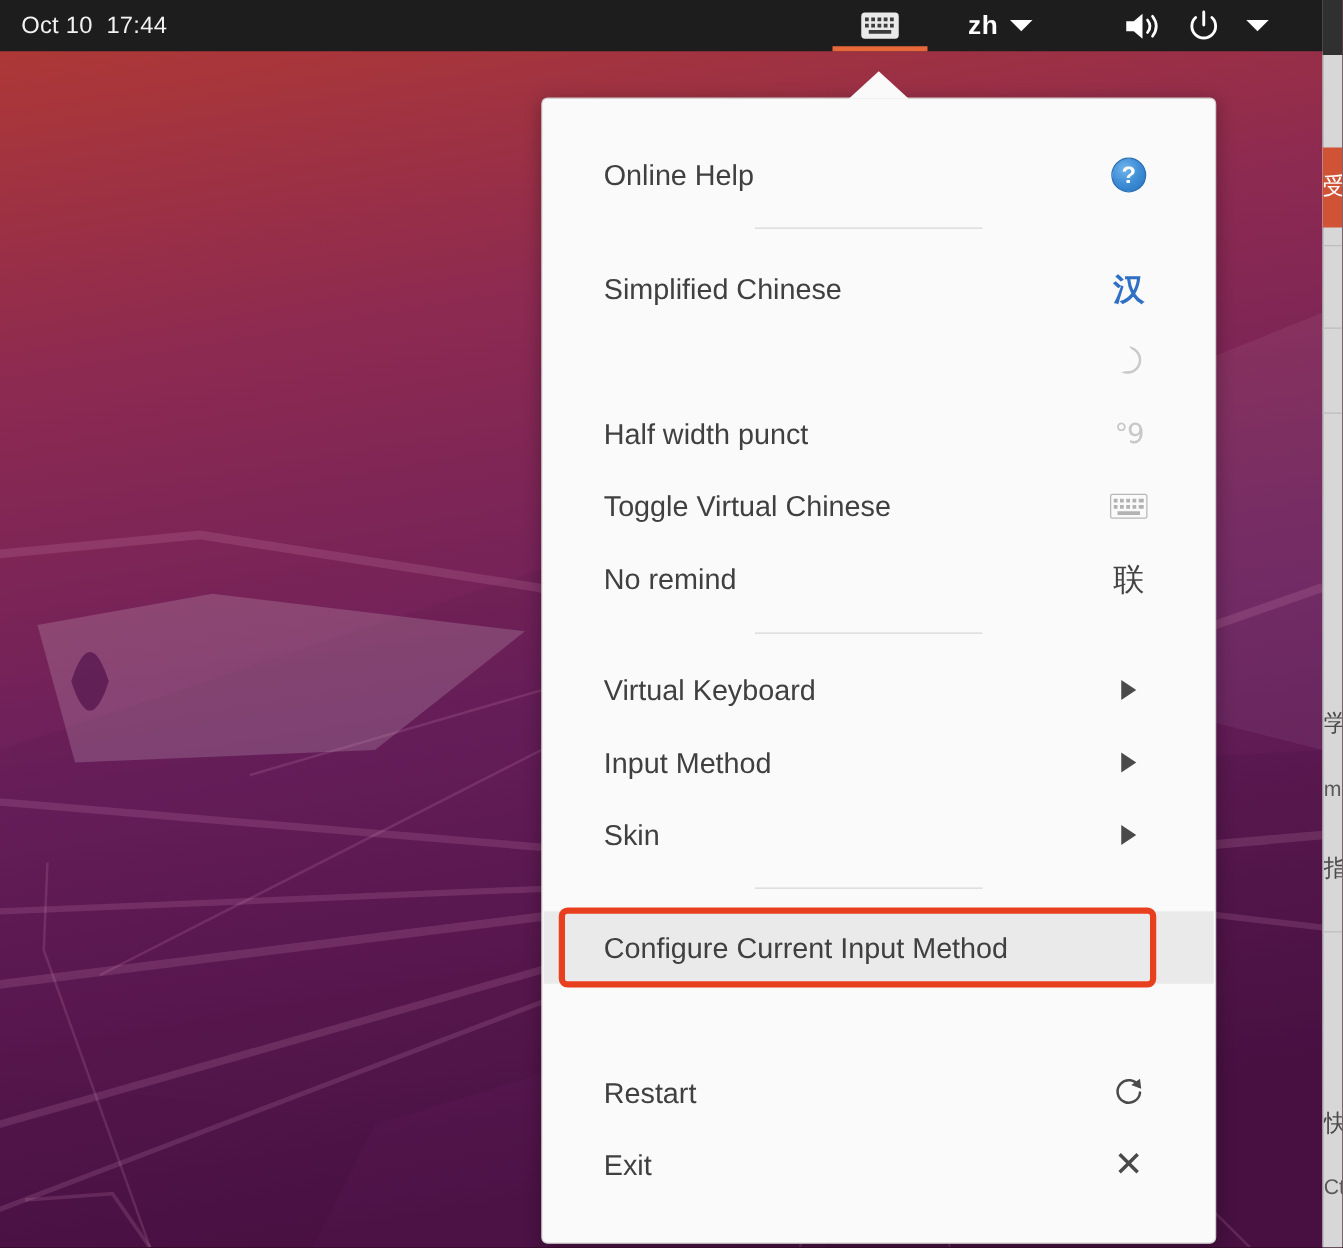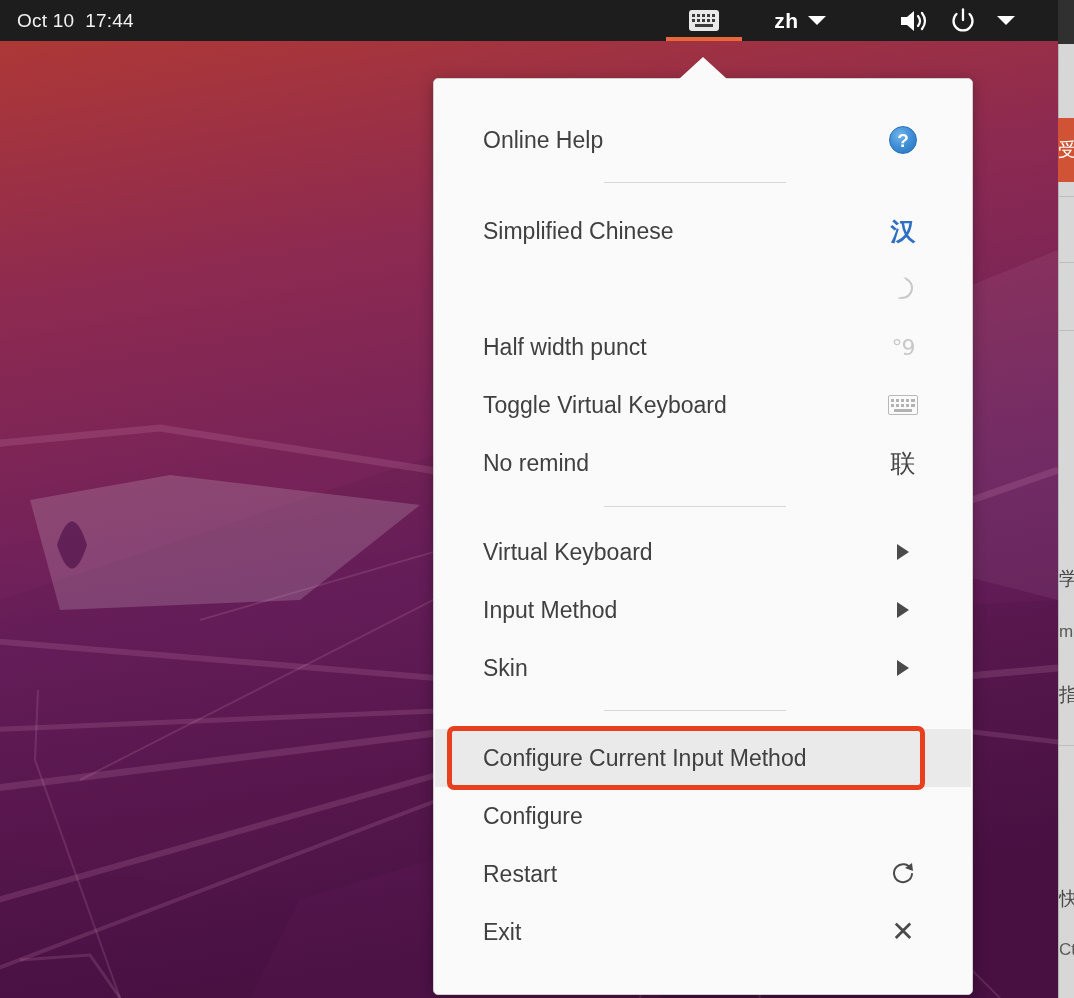--- a/index.html
+++ b/index.html
@@ -423,21 +423,21 @@
     </div>
 
     <div class="mrow" style="top:239px">
       <span class="mlabel">Half width punct</span>
       <span class="mright">
         <span class="punct-glyph">°9</span>
       </span>
     </div>
 
     <div class="mrow" style="top:297px">
-      <span class="mlabel">Toggle Virtual Keyboard</span>
+      <span class="mlabel">Toggle Virtual Chinese</span>
       <span class="mright">
         <span class="kbd-mini">
           <i style="left:2px;  top:3px; width:3px; height:3px;"></i>
           <i style="left:7px;  top:3px; width:3px; height:3px;"></i>
           <i style="left:12px; top:3px; width:3px; height:3px;"></i>
           <i style="left:17px; top:3px; width:3px; height:3px;"></i>
           <i style="left:22px; top:3px; width:4px; height:3px;"></i>
           <i style="left:2px;  top:8px; width:3px; height:3px;"></i>
           <i style="left:7px;  top:8px; width:3px; height:3px;"></i>
           <i style="left:12px; top:8px; width:3px; height:3px;"></i>
@@ -477,23 +477,20 @@
         <span class="tri-right"></span>
       </span>
     </div>
 
     <div class="sep" style="top:631px"></div>
 
     <div class="mrow hover" style="top:650px">
       <span class="mlabel">Configure Current Input Method</span>
     </div>
 
-    <div class="mrow" style="top:708px">
-      <span class="mlabel">Configure</span>
-    </div>
 
     <div class="mrow" style="top:766px">
       <span class="mlabel">Restart</span>
       <span class="mright">
         <svg class="restart-ico" viewBox="0 0 26 26">
           <path d="M 21 8 A 9 9 0 1 0 22 13" stroke="#4a4a4a" stroke-width="2" fill="none" stroke-linecap="round"></path>
           <polygon points="22,2 23,10 15,7" fill="#4a4a4a"></polygon>
         </svg>
       </span>
     </div>

